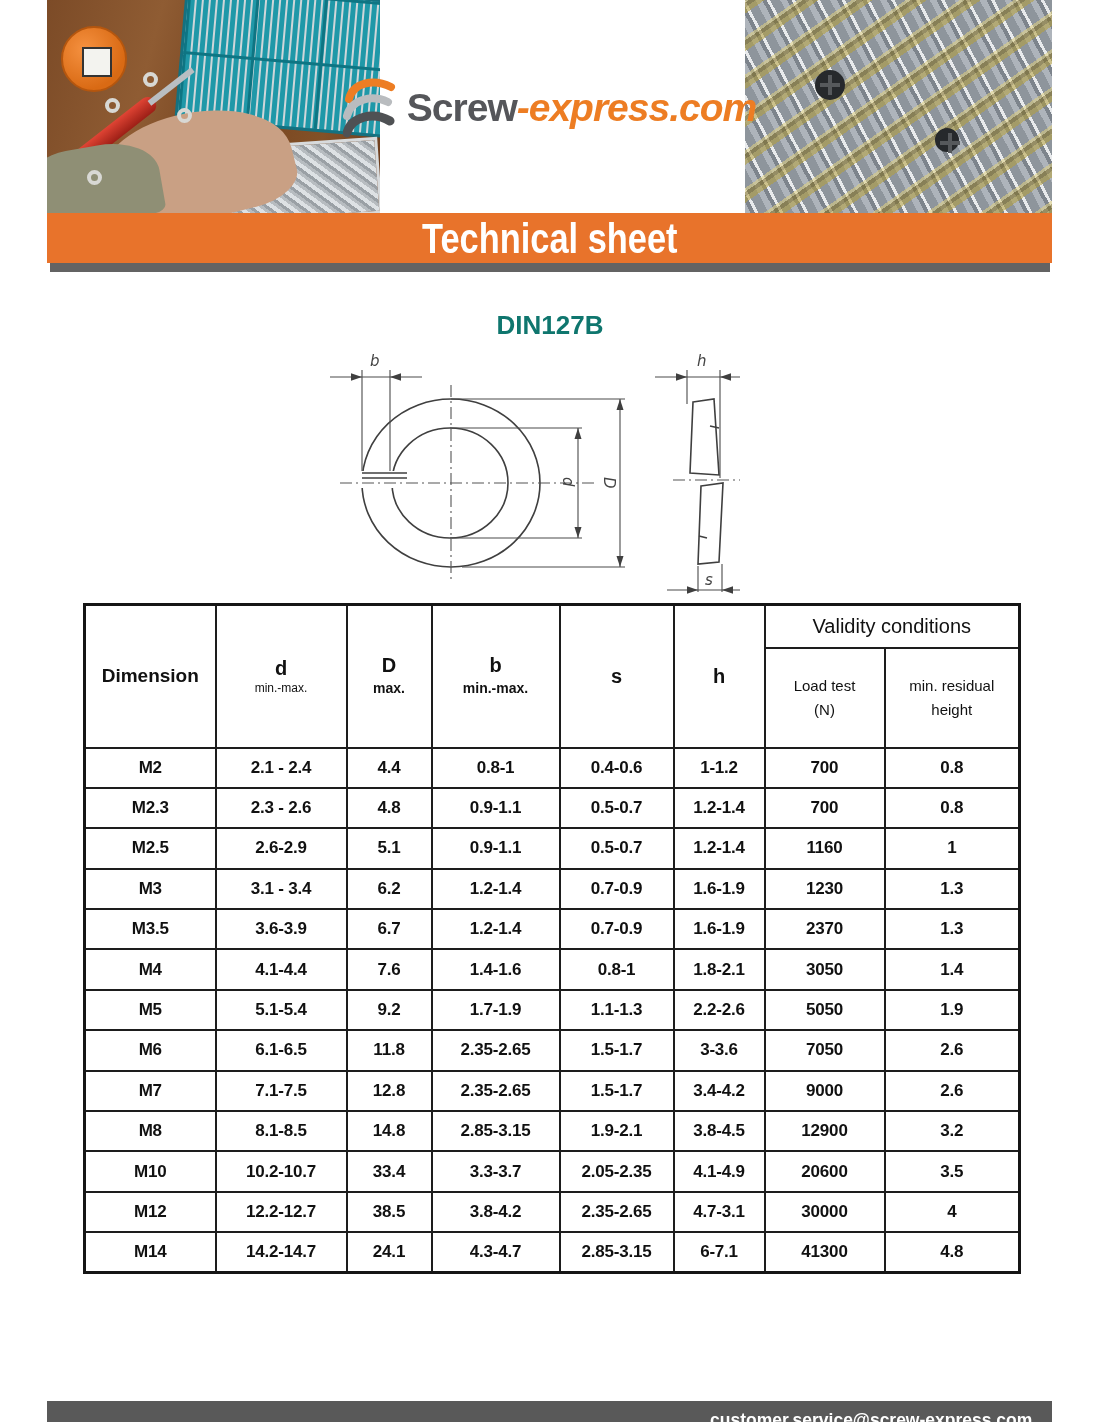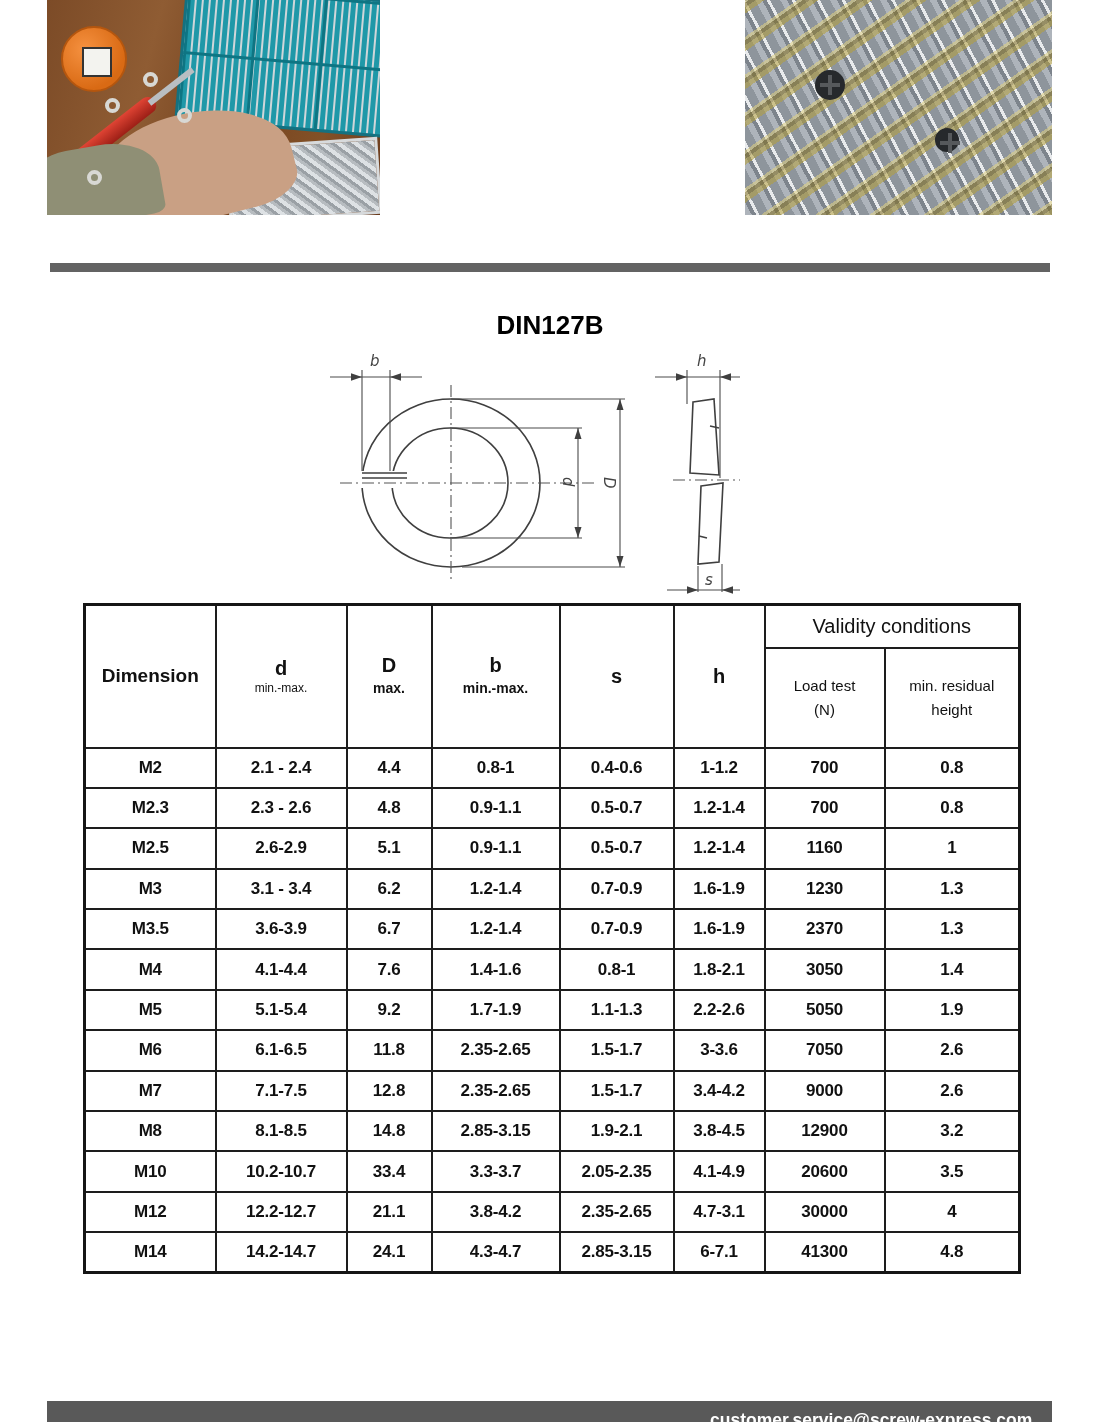--- a/index.html
+++ b/index.html
@@ -86,21 +86,21 @@
   }
   .banner-title {
     color:#ffffff; font-weight:bold; font-size:43px; letter-spacing:0;
     transform:scaleX(0.8); display:inline-block; white-space:nowrap;
   }
   .banner-shadow { position:absolute; left:50px; top:263px; width:1000px; height:9px; background:#636363; }
 
   
   .din-title {
     position:absolute; left:0; top:310px; width:1100px; text-align:center;
-    color:#000000; font-size:26px; font-weight:bold; letter-spacing:0;
+    color:#0f766e; font-size:26px; font-weight:bold; letter-spacing:0;
   }
 
   
   .drawing { position:absolute; left:310px; top:340px; width:430px; height:260px; }
   .drawing .dline { stroke:#3f3f3f; stroke-width:1.6; fill:none; }
   .drawing .thin  { stroke:#4a4a4a; stroke-width:1.1; fill:none; }
   .drawing .cline { stroke:#555; stroke-width:1.1; fill:none; stroke-dasharray:12 4 2 4; }
   .drawing .arr   { fill:#3f3f3f; stroke:none; }
   .drawing text   { font-family:"DejaVu Sans", sans-serif; font-style:italic; font-size:15px; fill:#444; }
 
@@ -145,21 +145,34 @@
     <div class="washer-dot" style="left:96px;top:72px;"></div>
     <div class="washer-dot" style="left:130px;top:108px;"></div>
     <div class="washer-dot" style="left:40px;top:170px;"></div>
   </div>
   <div class="photo photo-right">
     <div class="screw-pile"></div>
     <div class="screw-head" style="left:70px;top:70px;"></div>
     <div class="screw-head" style="left:190px;top:128px;width:24px;height:24px;"></div>
   </div>
 
-
+  <div class="logo-zone">
+    <div class="logo-inner">
+      <svg width="54" height="66" viewBox="0 0 54 66">
+        <path d="M6,24 C10,8 30,3 48,12" stroke="#ED7D23" stroke-width="8" stroke-linecap="round" fill="none"></path>
+        <path d="M4,41 C8,25 28,19 45,27" stroke="#b9bcbf" stroke-width="8" stroke-linecap="round" fill="none"></path>
+        <path d="M4,58 C8,42 30,36 47,46" stroke="#4f5154" stroke-width="9" stroke-linecap="round" fill="none"></path>
+      </svg>
+      <div class="logo-text"><span class="brand1">Screw</span><span class="brand2">-express.com</span></div>
+    </div>
+  </div>
+
+  <div class="banner">
+    <span class="banner-title">Technical sheet</span>
+  </div>
   <div class="banner-shadow"></div>
 
   <div class="din-title">DIN127B</div>
 
   <svg class="drawing" viewBox="0 0 430 260">
     <g>
 
       <ellipse class="dline" cx="141" cy="143" rx="89" ry="84"></ellipse>
       <ellipse class="dline" cx="140" cy="143" rx="58" ry="55"></ellipse>
 
@@ -365,21 +378,21 @@
           <td>33.4</td>
           <td>3.3-3.7</td>
           <td>2.05-2.35</td>
           <td>4.1-4.9</td>
           <td>20600</td>
           <td>3.5</td>
         </tr>
         <tr>
           <td>M12</td>
           <td>12.2-12.7</td>
-          <td>21.1</td>
+          <td>38.5</td>
           <td>3.8-4.2</td>
           <td>2.35-2.65</td>
           <td>4.7-3.1</td>
           <td>30000</td>
           <td>4</td>
         </tr>
         <tr>
           <td>M14</td>
           <td>14.2-14.7</td>
           <td>24.1</td>

